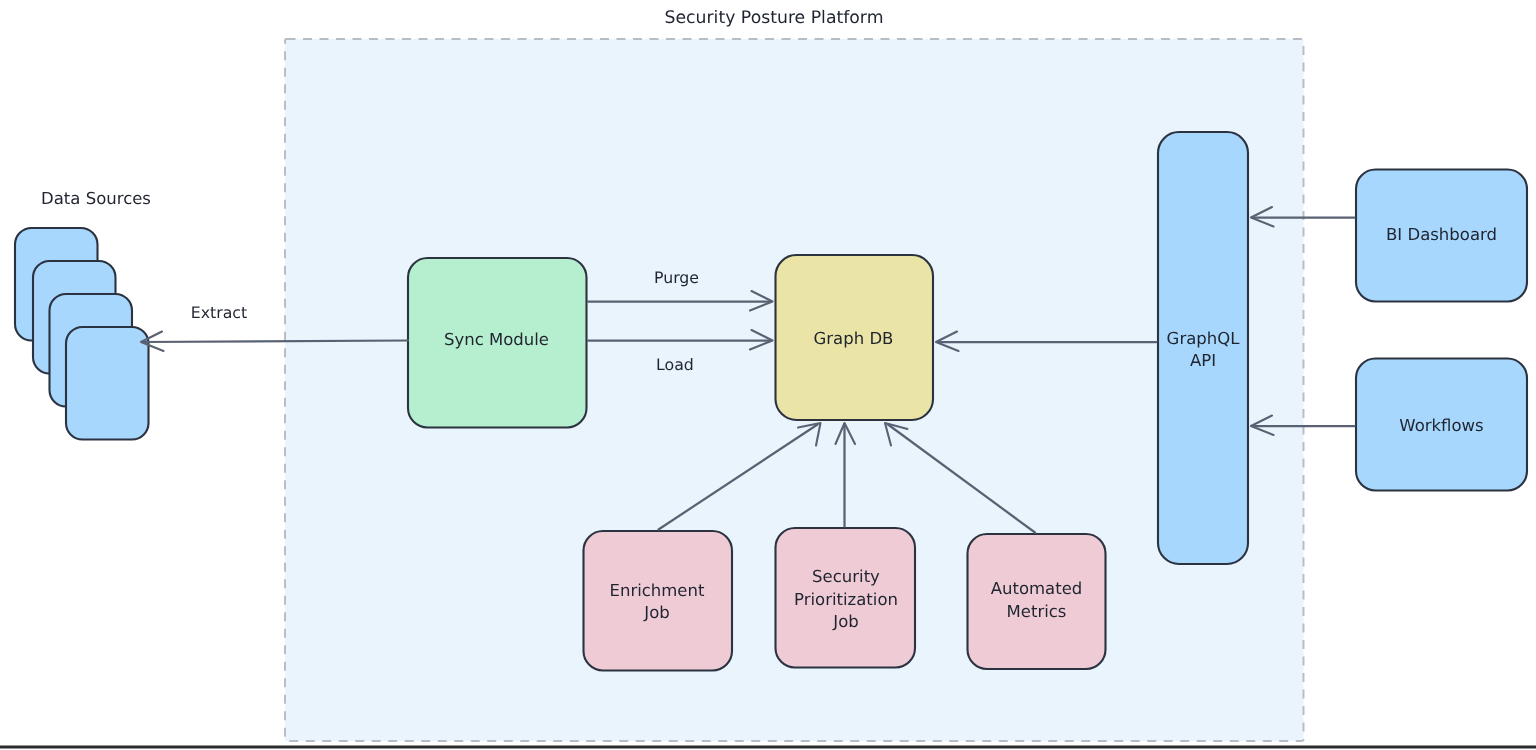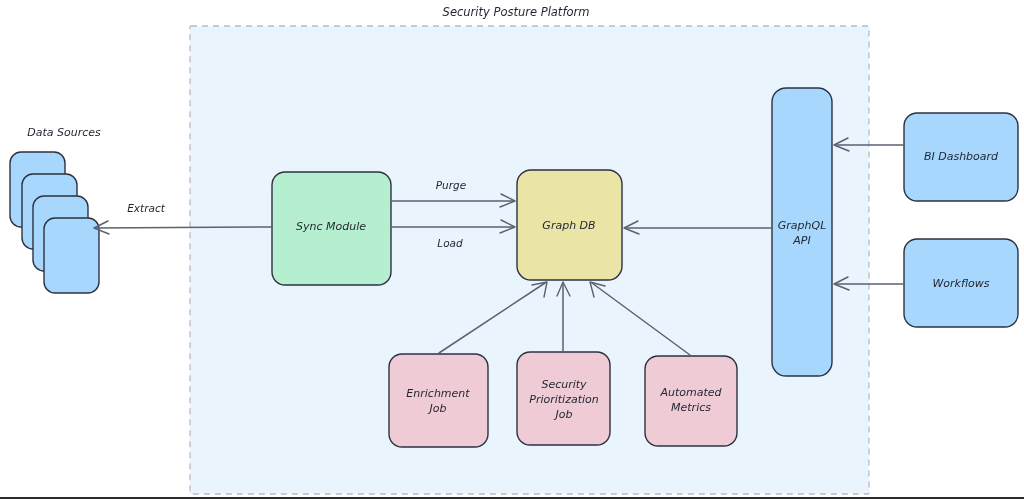--- a/index.html
+++ b/index.html
@@ -11,21 +11,20 @@
     width: 1024px;
     height: 500px;
     overflow: hidden;
     font-family: "DejaVu Sans", sans-serif;
   }
   #diagram-root {
     position: relative;
     width: 844px;
     height: 500px;
     background: #ffffff;
-    font-style: italic;
   }
   svg#diagram {
     display: block;
     width: 1024px;
     height: 500px;
   }
   .node-label, .edge-label, .group-title, .free-label {
     font-family: "DejaVu Sans", sans-serif;
     fill: #1f2430;
     font-size: 11px;

